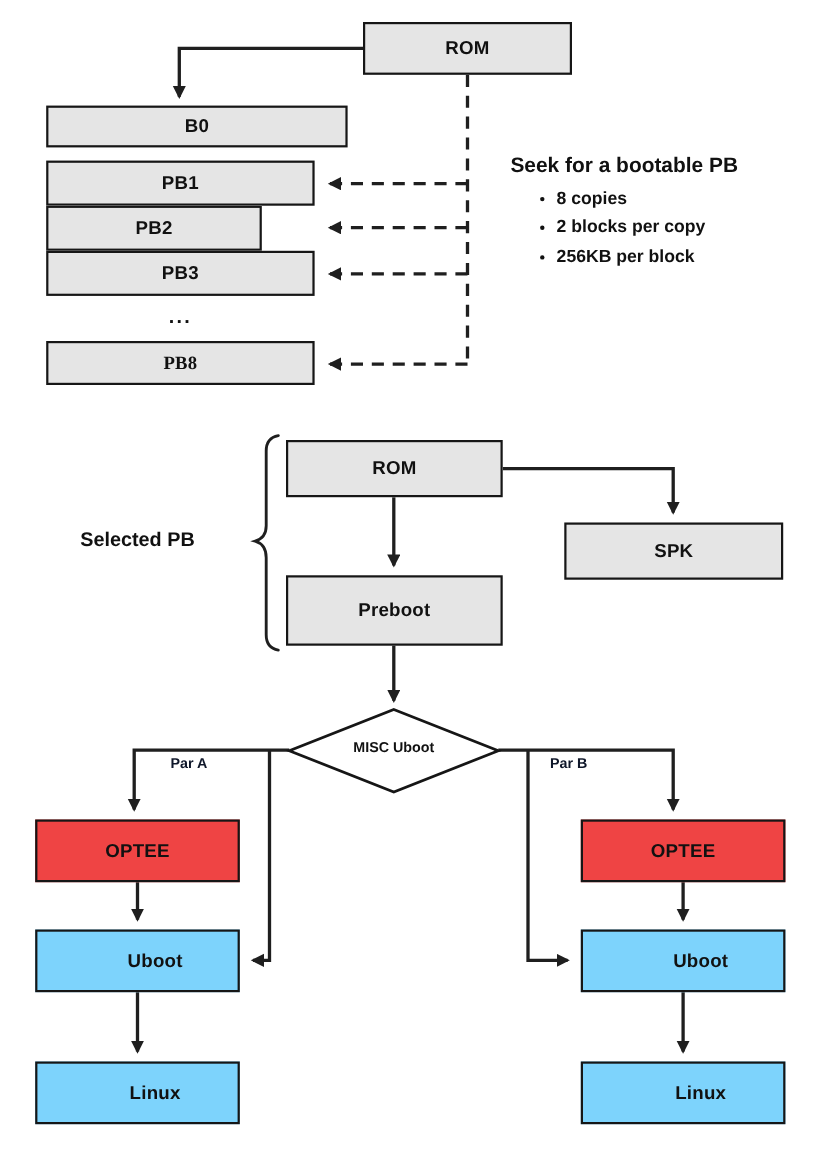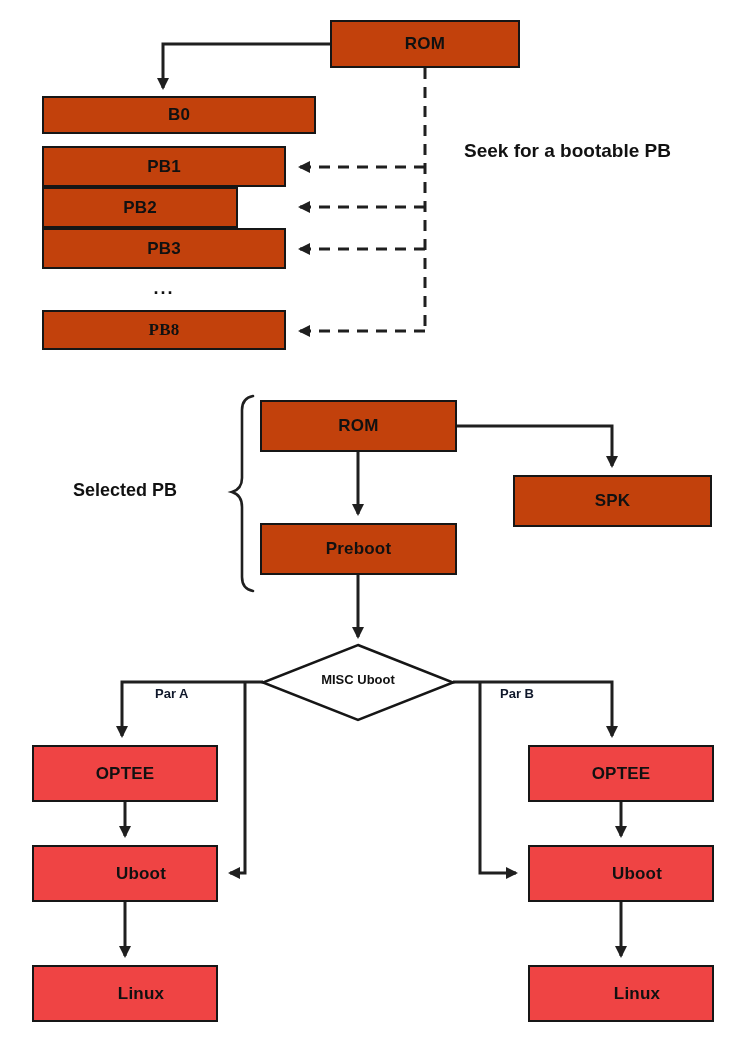--- a/index.html
+++ b/index.html
@@ -12,23 +12,23 @@
     overflow:hidden;
   }
   svg.connectors{position:absolute;left:0;top:0;width:749px;height:1048px;}
   .box{
     position:absolute;
     box-sizing:border-box;
     border:2px solid #161616;
     display:flex;align-items:center;justify-content:center;
     font-weight:700;font-size:17px;letter-spacing:.2px;
   }
-  .blue{background:#c2410c;}
+  .blue{background:#e5e5e5;}
   .red{background:#ef4444;}
-  .green{background:#ef4444;padding-left:32px;}
+  .green{background:#7dd3fc;padding-left:32px;}
   .label{
     position:absolute;font-weight:700;color:#0f172a;
   }
   .ellipsis{
     position:absolute;left:42px;top:270px;width:244px;height:36px;
     display:flex;align-items:center;justify-content:center;
     font-weight:700;font-size:18px;letter-spacing:2px;
   }
   .note{position:absolute;left:460px;top:140px;width:270px;}
   .note-title{font-weight:700;font-size:19px;margin:0 0 8px 4px;}
@@ -105,31 +105,36 @@
   <div class="box blue" style="left:42px;top:228px;width:244px;height:41px;">
     <span>PB3</span>
   </div>
   <div class="ellipsis">...</div>
   <div class="box blue" style="left:42px;top:310px;width:244px;height:40px;font-family:Liberation Serif, serif;">
     <span>PB8</span>
   </div>
 
   <div class="note">
     <div class="note-title">Seek for a bootable PB</div>
+    <ul>
+      <li>8 copies</li>
+      <li>2 blocks per copy</li>
+      <li>256KB per block</li>
+    </ul>
   </div>
 
   <div class="selected-pb">Selected PB</div>
 
   <div class="box blue" style="left:260px;top:400px;width:197px;height:52px;">
     <span>ROM</span>
   </div>
   <div class="box blue" style="left:513px;top:475px;width:199px;height:52px;">
     <span>SPK</span>
   </div>
-  <div class="box blue" style="left:260px;top:523px;width:197px;height:52px;">
+  <div class="box blue" style="left:260px;top:523px;width:197px;height:64px;">
     <span>Preboot</span>
   </div>
 
   <div class="diamond-label">MISC Uboot</div>
 
   <div class="label par-label" style="left:155px;top:686px;">Par A</div>
   <div class="label par-label" style="left:500px;top:686px;">Par B</div>
 
   <div class="box red" style="left:32px;top:745px;width:186px;height:57px;">
     <span>OPTEE</span>

